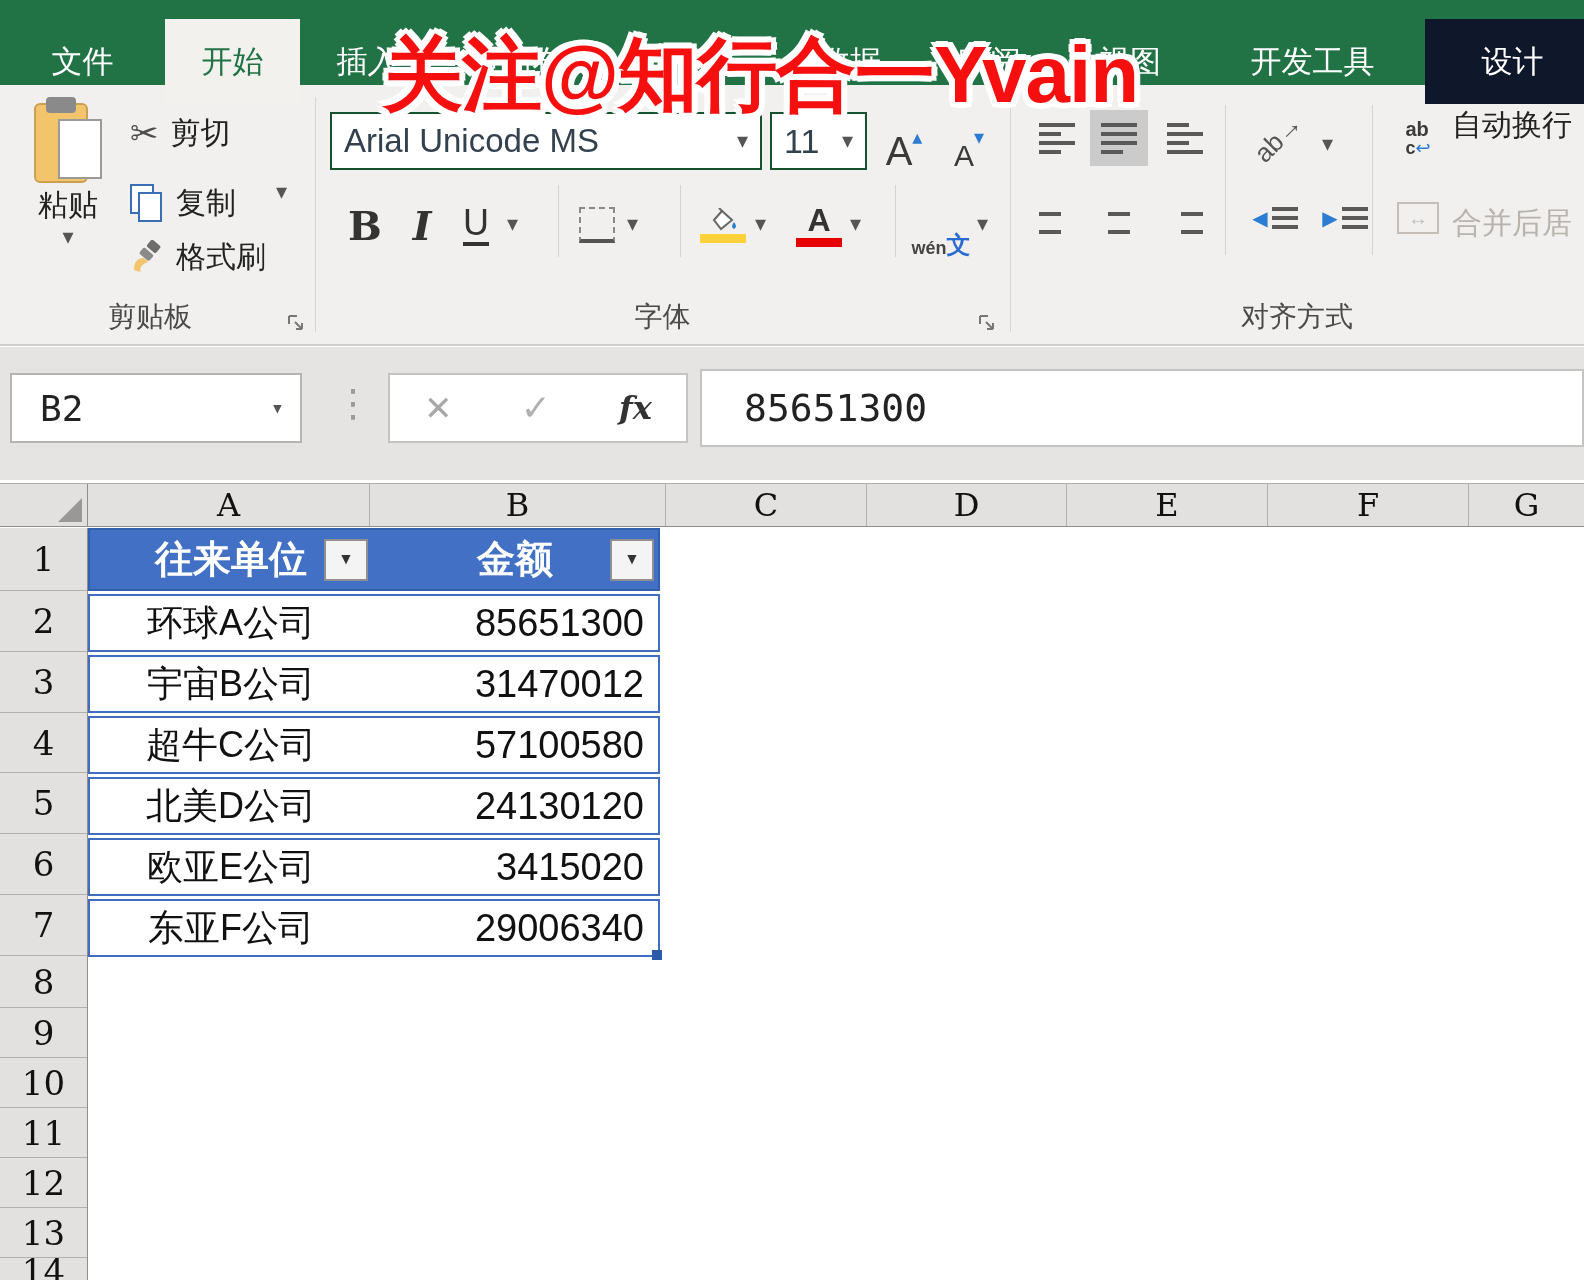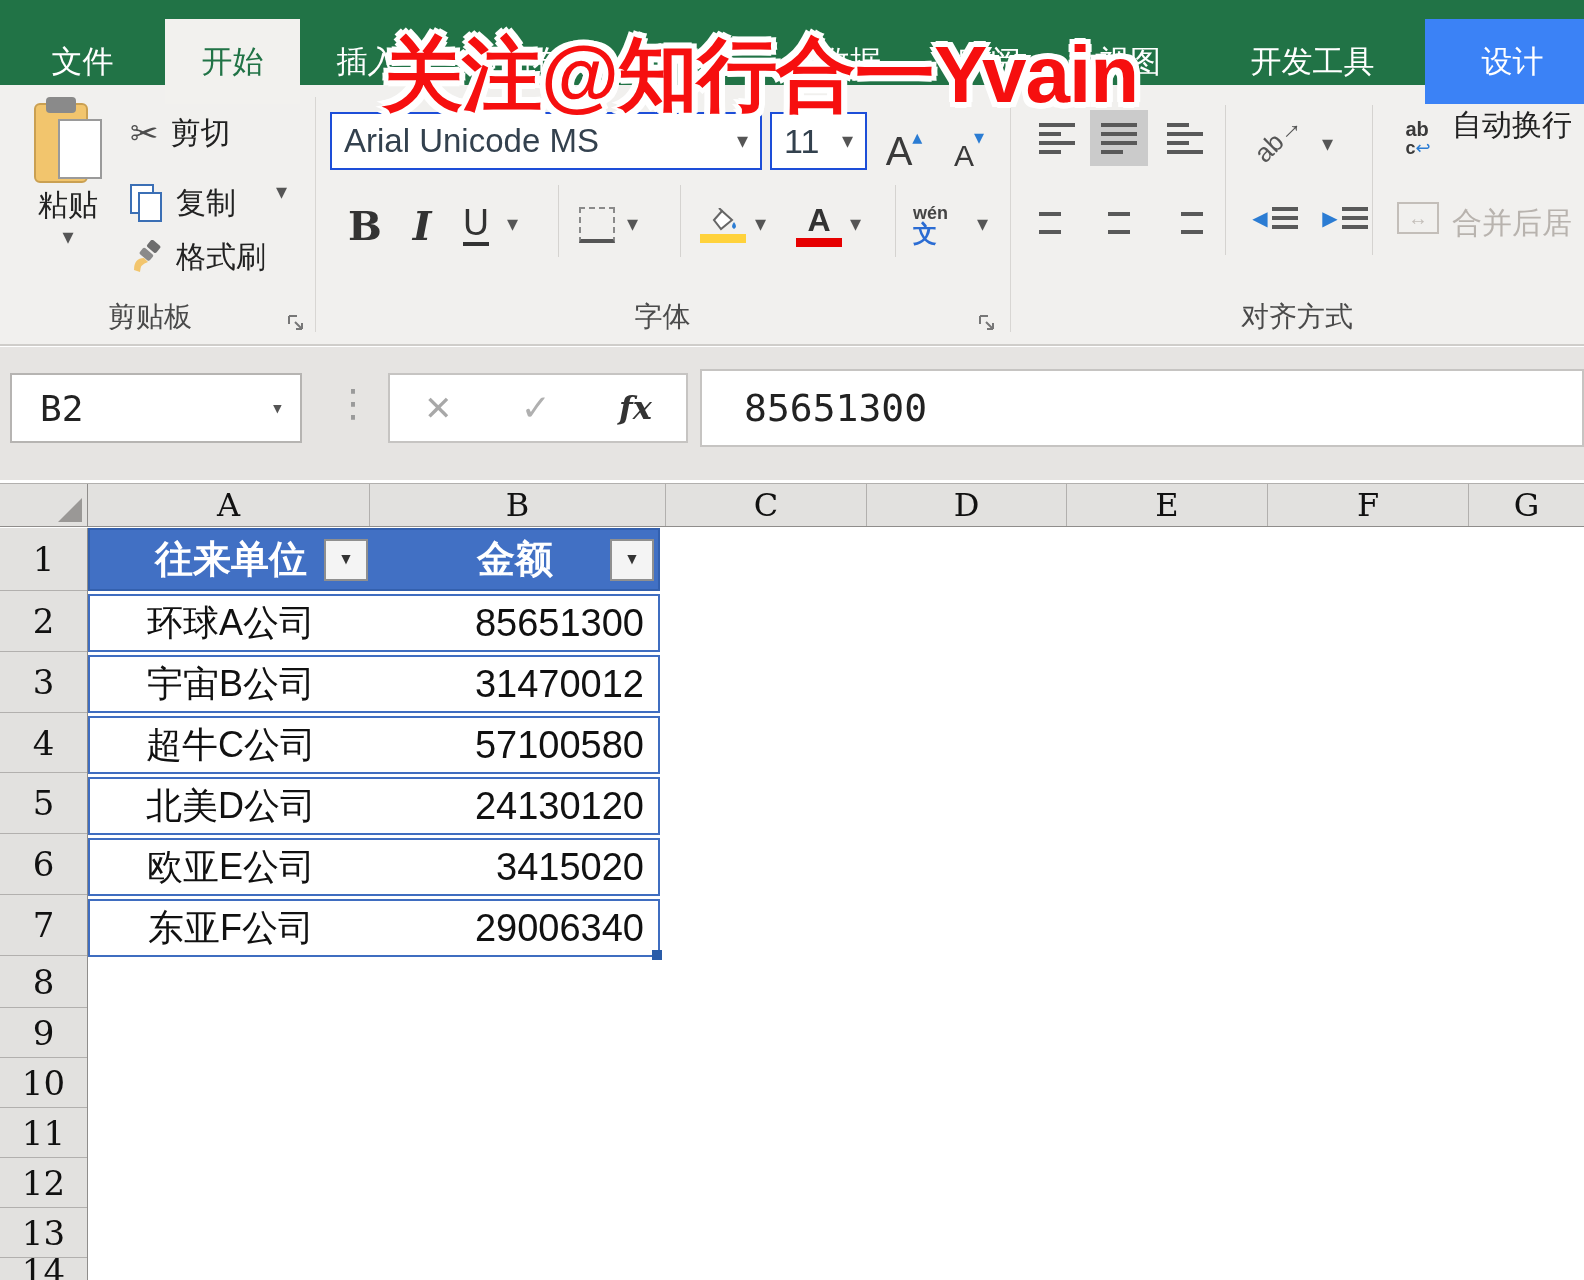--- a/index.html
+++ b/index.html
@@ -11,21 +11,21 @@
   .tab { height: 100%; display: flex; align-items: center; justify-content: center; color: #fff; font-size: 31px; cursor: default; margin-top: 19px; }
   .tab-file { width: 165px; }
   .tab-home { width: 135px; background: #f2f1ee; color: #217346; }
   .tab-insert { width: 135px; }
   .tab-layout { width: 195px; }
   .tab-formulas { width: 150px; }
   .tab-data { width: 140px; }
   .tab-review { width: 140px; }
   .tab-view { width: 140px; }
   .tab-dev { width: 225px; }
-  .tab-design { flex: 1; background: #3b82f6; padding-left: 16px; }
+  .tab-design { flex: 1; background: #0f172a; padding-left: 16px; }
 
   
   .ribbon { position: absolute; top: 85px; left: 0; width: 1584px; height: 261px; background: #f1f0ee; border-bottom: 2px solid #cfcdca; z-index: 4; }
   .gsep { position: absolute; top: 12px; height: 235px; width: 1px; background: #d8d6d3; }
   .ssep { position: absolute; width: 1px; background: #d5d3d0; }
   .group-label { position: absolute; bottom: 8px; font-size: 28px; color: #4a4a4a; text-align: center; }
   .launcher { position: absolute; bottom: 12px; }
   .rlabel { font-size: 30px; color: #222; }
   .caret { font-size: 22px; color: #555; line-height: 1; }
 
@@ -38,39 +38,39 @@
   .clipb .page  { position: absolute; right: 0; top: 22px; width: 44px; height: 60px; background: #fff; border: 2px solid #9a9a9a; }
   .mini { position: absolute; left: 130px; display: flex; align-items: center; gap: 12px; height: 52px; }
   .cuticon { font-size: 34px; color: #4d4d4d; }
   .copyicon { position: relative; width: 34px; height: 38px; }
   .copyicon .p1 { position: absolute; left: 0; top: 0; width: 24px; height: 30px; background: #fff; border: 2px solid #3b6fb5; }
   .copyicon .p2 { position: absolute; left: 8px; top: 8px; width: 24px; height: 30px; background: #fff; border: 2px solid #3b6fb5; box-shadow: inset 0 0 0 1px #fff; }
   .fpicon { width: 34px; height: 34px; }
 
   
   .g-font { position: absolute; left: 315px; top: 0; width: 695px; height: 100%; }
-  .combo { position: absolute; background: #fff; border: 2px solid #1d4ed8; display: flex; align-items: center; padding: 0 12px; color: #33414e; }
+  .combo { position: absolute; background: #fff; border: 2px solid #14532d; display: flex; align-items: center; padding: 0 12px; color: #33414e; }
   .combo-name { left: 15px; top: 27px; width: 432px; height: 58px; font-size: 33px; }
   .combo-size { left: 455px; top: 27px; width: 97px; height: 58px; font-size: 34px; }
   .combo .caret { margin-left: auto; }
   .sizebtn { position: absolute; top: 30px; width: 58px; height: 56px; display: flex; align-items: flex-end; justify-content: center; }
   .sizebtn .bigA { font-size: 40px; color: #3a3a3a; line-height: 1; }
   .sizebtn .smallA { font-size: 30px; color: #3a3a3a; line-height: 1; }
   .sizebtn .tri { font-size: 20px; color: #2b7cd3; position: relative; top: -22px; }
   .fbtn { position: absolute; top: 108px; height: 64px; display: flex; align-items: center; justify-content: center; }
   .glyph-b { font-family: "DejaVu Serif", serif; font-weight: bold; font-size: 40px; color: #333; }
   .glyph-i { font-family: "DejaVu Serif", serif; font-style: italic; font-weight: bold; font-size: 40px; color: #333; }
   .glyph-u { font-size: 36px; color: #333; border-bottom: 4px solid #333; line-height: 1.05; }
   .bordericon { width: 36px; height: 36px; border: 2px dashed #8a8a8a; border-bottom: 4px solid #555; }
   .colorbtn { display: flex; flex-direction: column; align-items: center; }
   .colorbtn .bar { width: 46px; height: 9px; margin-top: 2px; }
   .bar-yellow { background: #ffd23b; }
   .bar-red { background: #e60000; }
   .fontA { font-size: 32px; font-weight: bold; color: #333; line-height: 1; }
-  .phonetic { display: flex; flex-direction: column; align-items: flex-start; line-height: 1; }
+  .phonetic { display: flex; flex-direction: row; align-items: flex-end; line-height: 1; }
   .phonetic .top { font-size: 18px; color: #444; font-weight: bold; }
   .phonetic .bot { font-size: 24px; color: #2b6cd3; font-weight: bold; }
 
   
   .g-align { position: absolute; left: 1010px; top: 0; right: 0; height: 100%; overflow: hidden; }
   .abtn { position: absolute; width: 58px; height: 56px; display: flex; align-items: center; justify-content: center; }
   .abtn.sel { background: #cbcbcb; }
   .bars { width: 36px; display: flex; flex-direction: column; gap: 5px; }
   .bars i { display: block; height: 4px; background: #595959; }
   .bars .w60 { width: 60%; }

